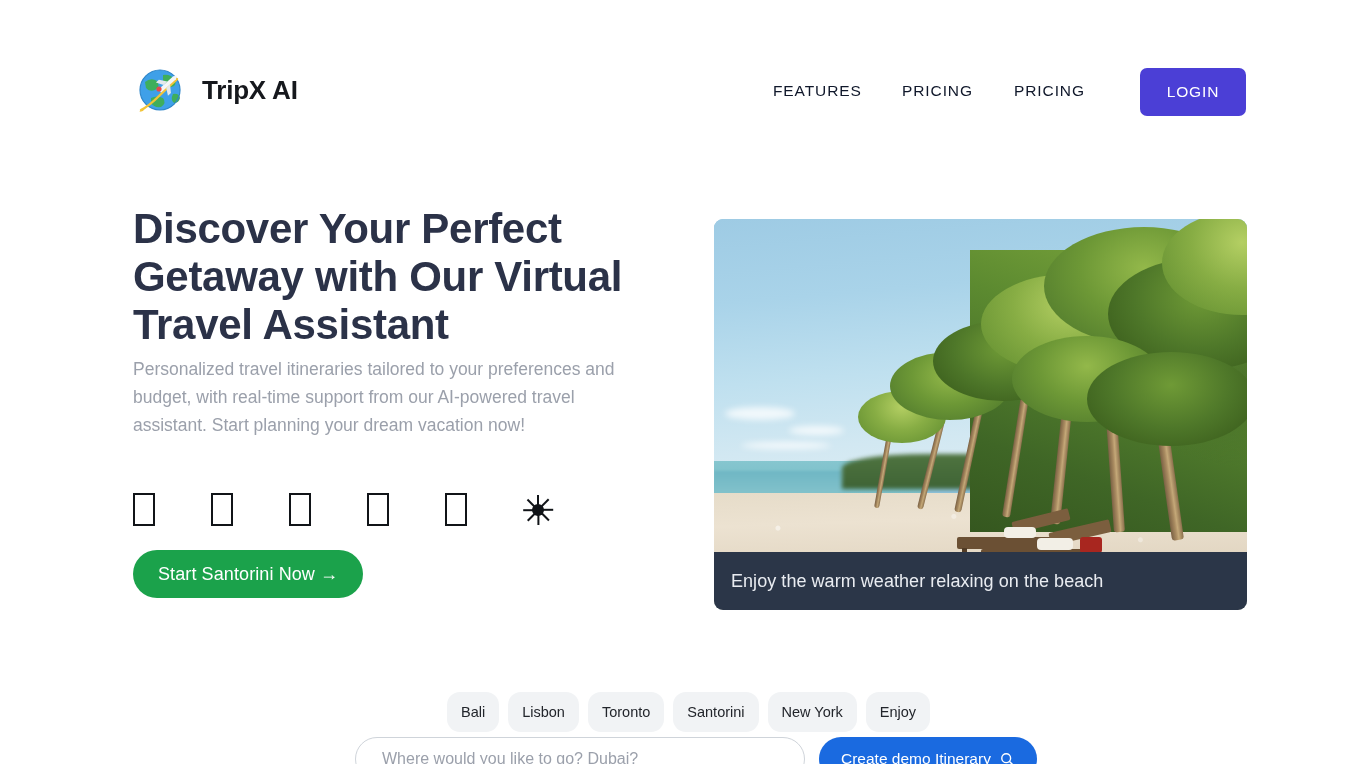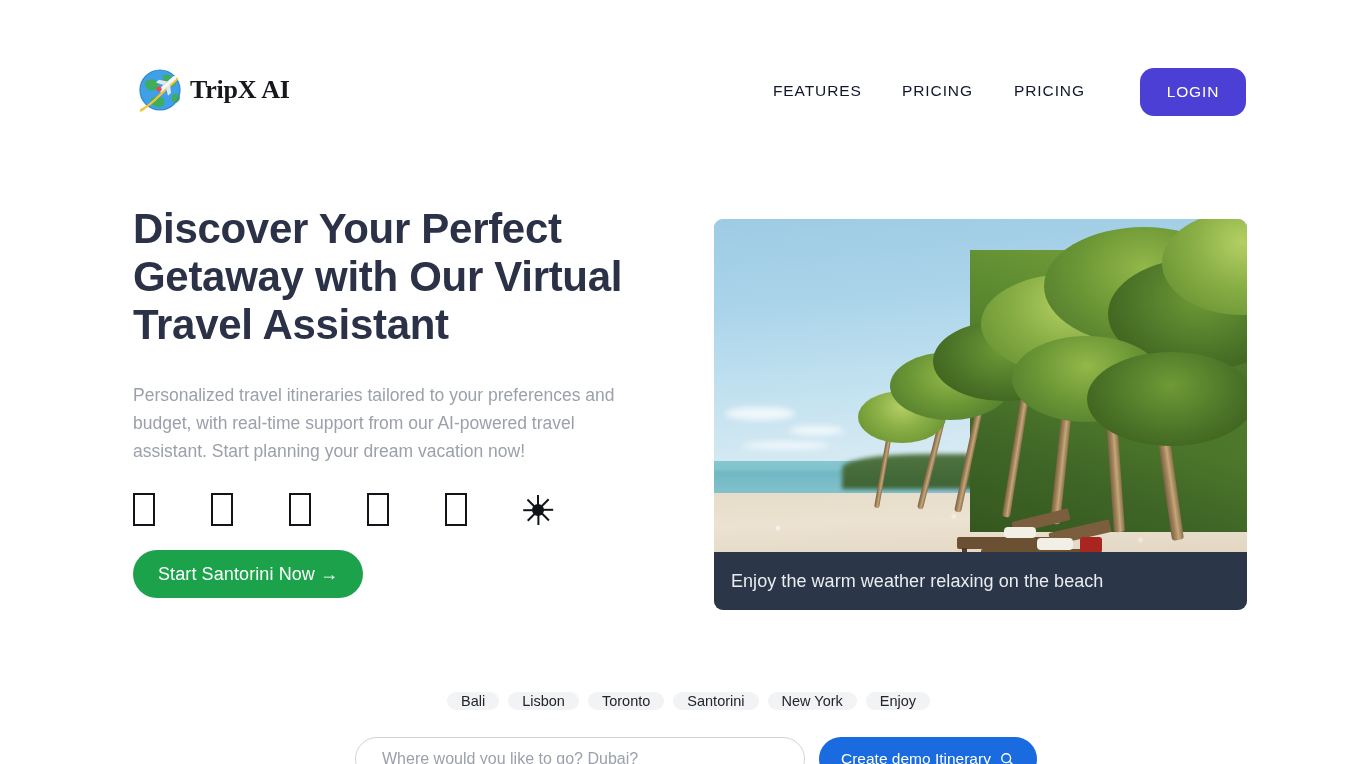--- a/index.html
+++ b/index.html
@@ -19,23 +19,22 @@
     top:0; left:0;
     width:1360px; height:160px;
     display:flex;
     align-items:flex-start;
   }
   .brand {
     position:absolute;
     left:133px; top:62px;
     display:flex;
     align-items:center;
-    gap:1px;
-    cursor:pointer;
-    font-family:Liberation Serif, serif;
+    gap:13px;
+    cursor:pointer;
   }
   .brand-logo {
     width:56px; height:56px;
     display:block;
   }
   .brand-name {
     font-size:26px;
     font-weight:700;
     color:#16181d;
     letter-spacing:-0.2px;
@@ -61,21 +60,21 @@
   .nav-link:nth-of-type(1){ position:absolute; left:33px; top:14px; }
   .nav-link:nth-of-type(2){ position:absolute; left:162px; top:14px; }
   .nav-link:nth-of-type(3){ position:absolute; left:274px; top:14px; }
 
   .login-btn {
     position:absolute;
     left:400px; top:0;
     width:106px; height:48px;
     background:#4b3fd6;
     border:none;
-    border-radius:14px;
+    border-radius:7px;
     color:#ffffff;
     font-family:"Liberation Sans", sans-serif;
     font-size:15.5px;
     font-weight:500;
     letter-spacing:0.9px;
     cursor:pointer;
   }
 
   
   .hero-left {
@@ -85,21 +84,21 @@
   }
   .headline {
     font-size:42px;
     line-height:48px;
     font-weight:700;
     color:#2b3248;
     letter-spacing:-0.3px;
     width:540px;
   }
   .subtitle {
-    margin-top:32px;
+    margin-top:6px;
     font-size:17.5px;
     line-height:28px;
     color:#9ba0ab;
     width:520px;
     font-weight:400;
   }
 
   .icon-row {
     position:absolute;
     left:0; top:288px;
@@ -283,21 +282,21 @@
 
   
   .chips {
     position:absolute;
     left:447px; top:692px;
     display:flex;
     align-items:center;
     gap:9px;
   }
   .chip {
-    height:18px;
+    height:40px;
     padding:4px 14px;
     border-radius:13px;
     background:#f1f3f5;
     color:#22252b;
     font-size:14.5px;
     font-weight:400;
     display:flex;
     align-items:center;
     border:none;
     font-family:"Liberation Sans", sans-serif;

